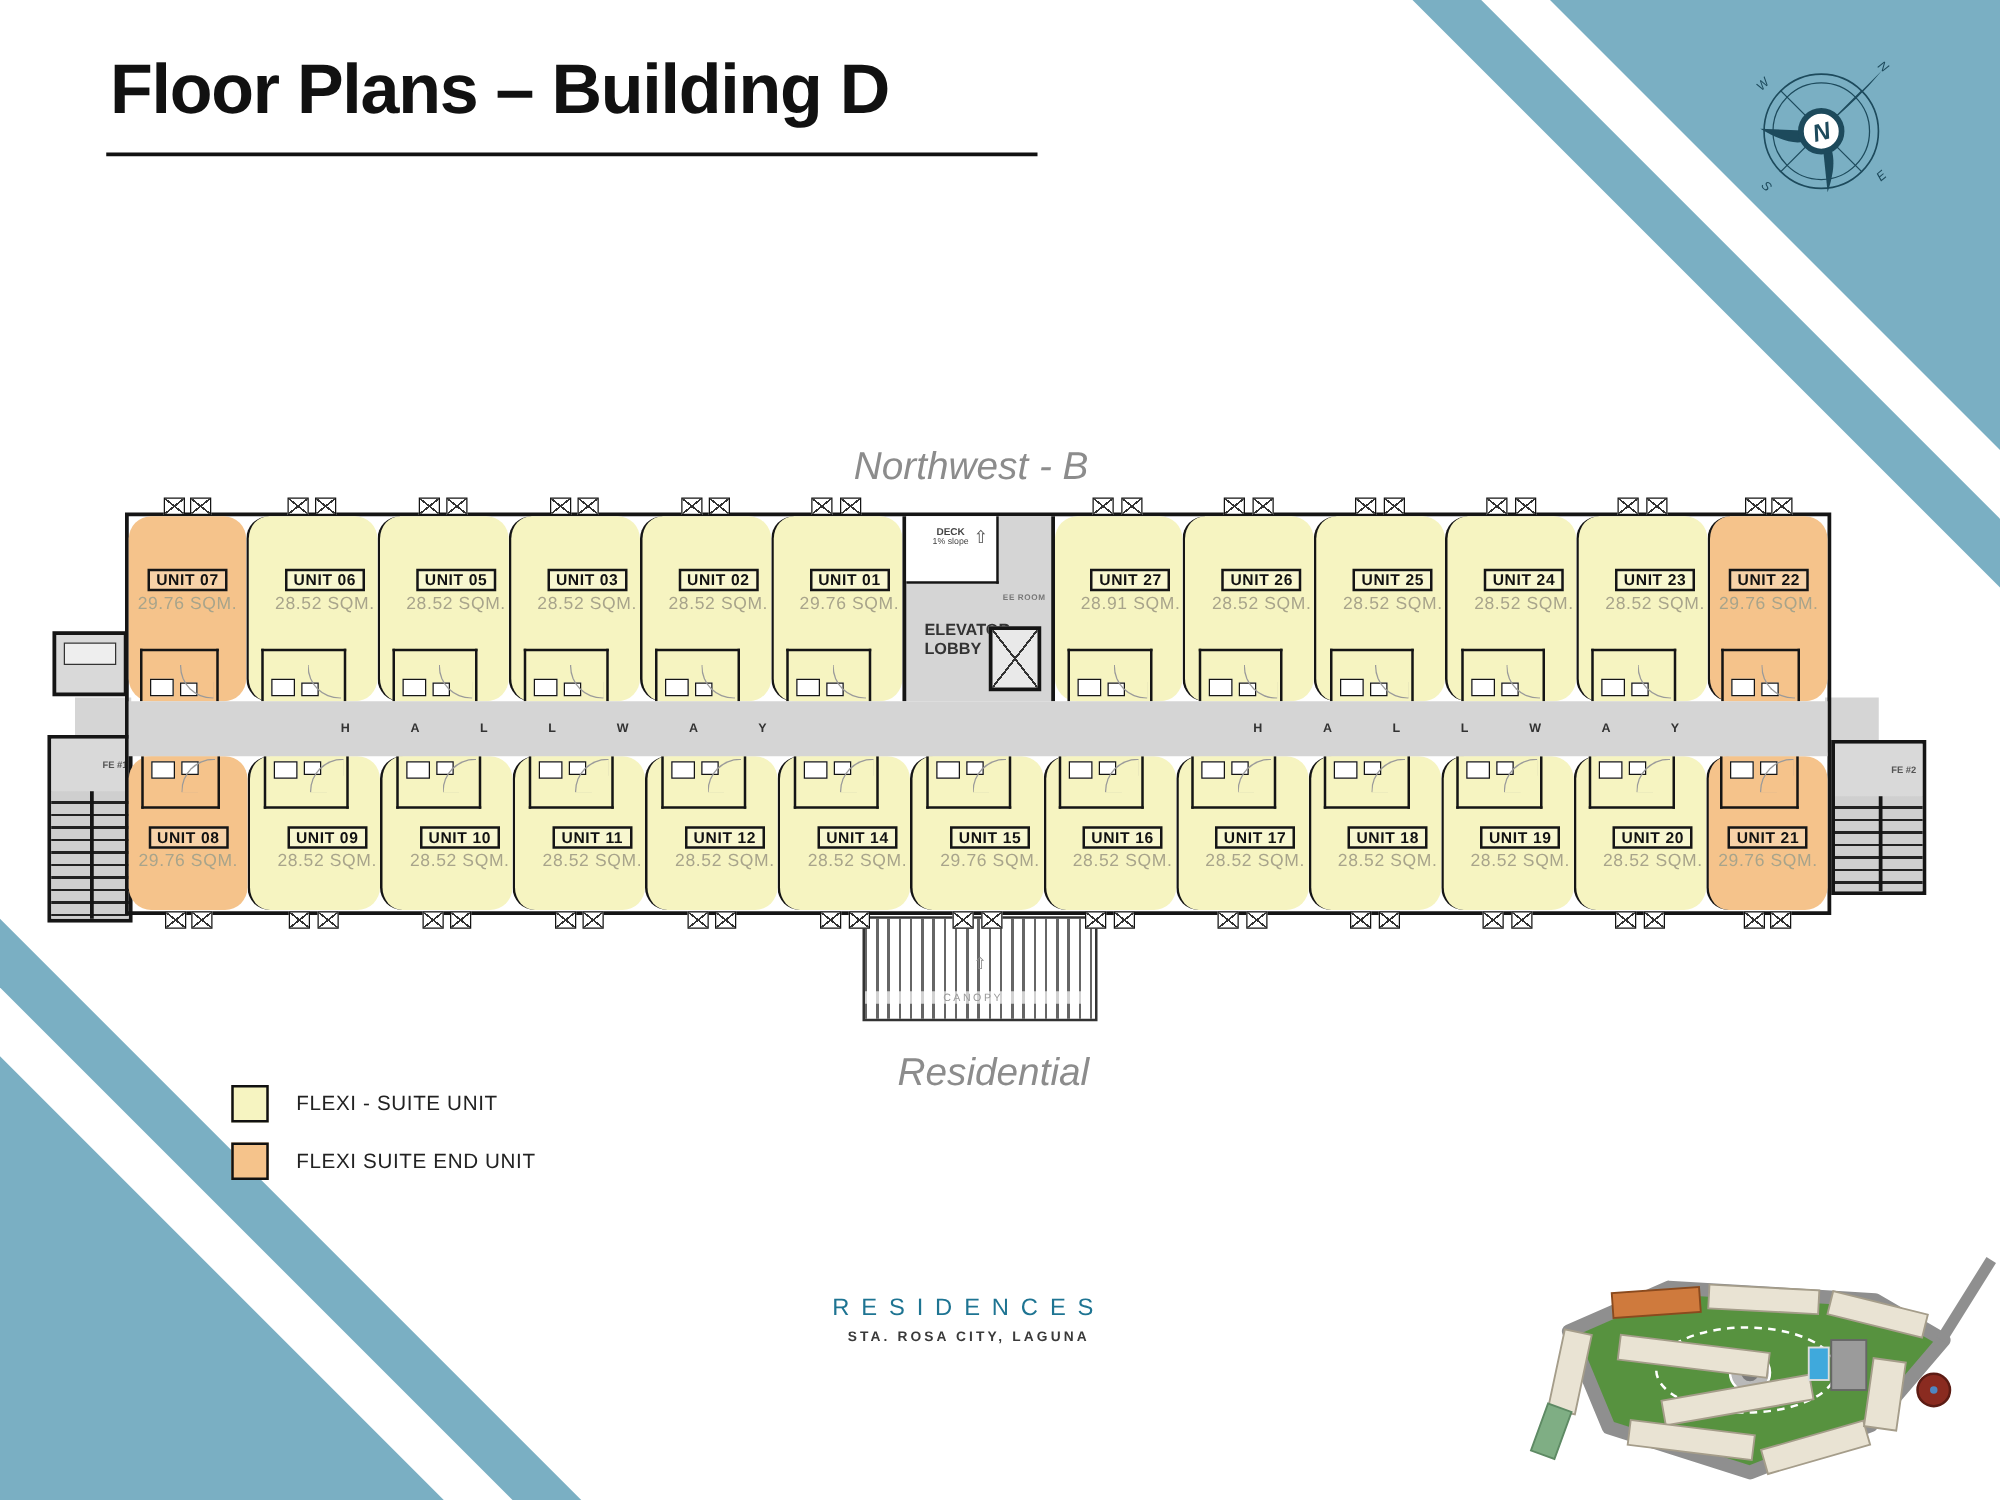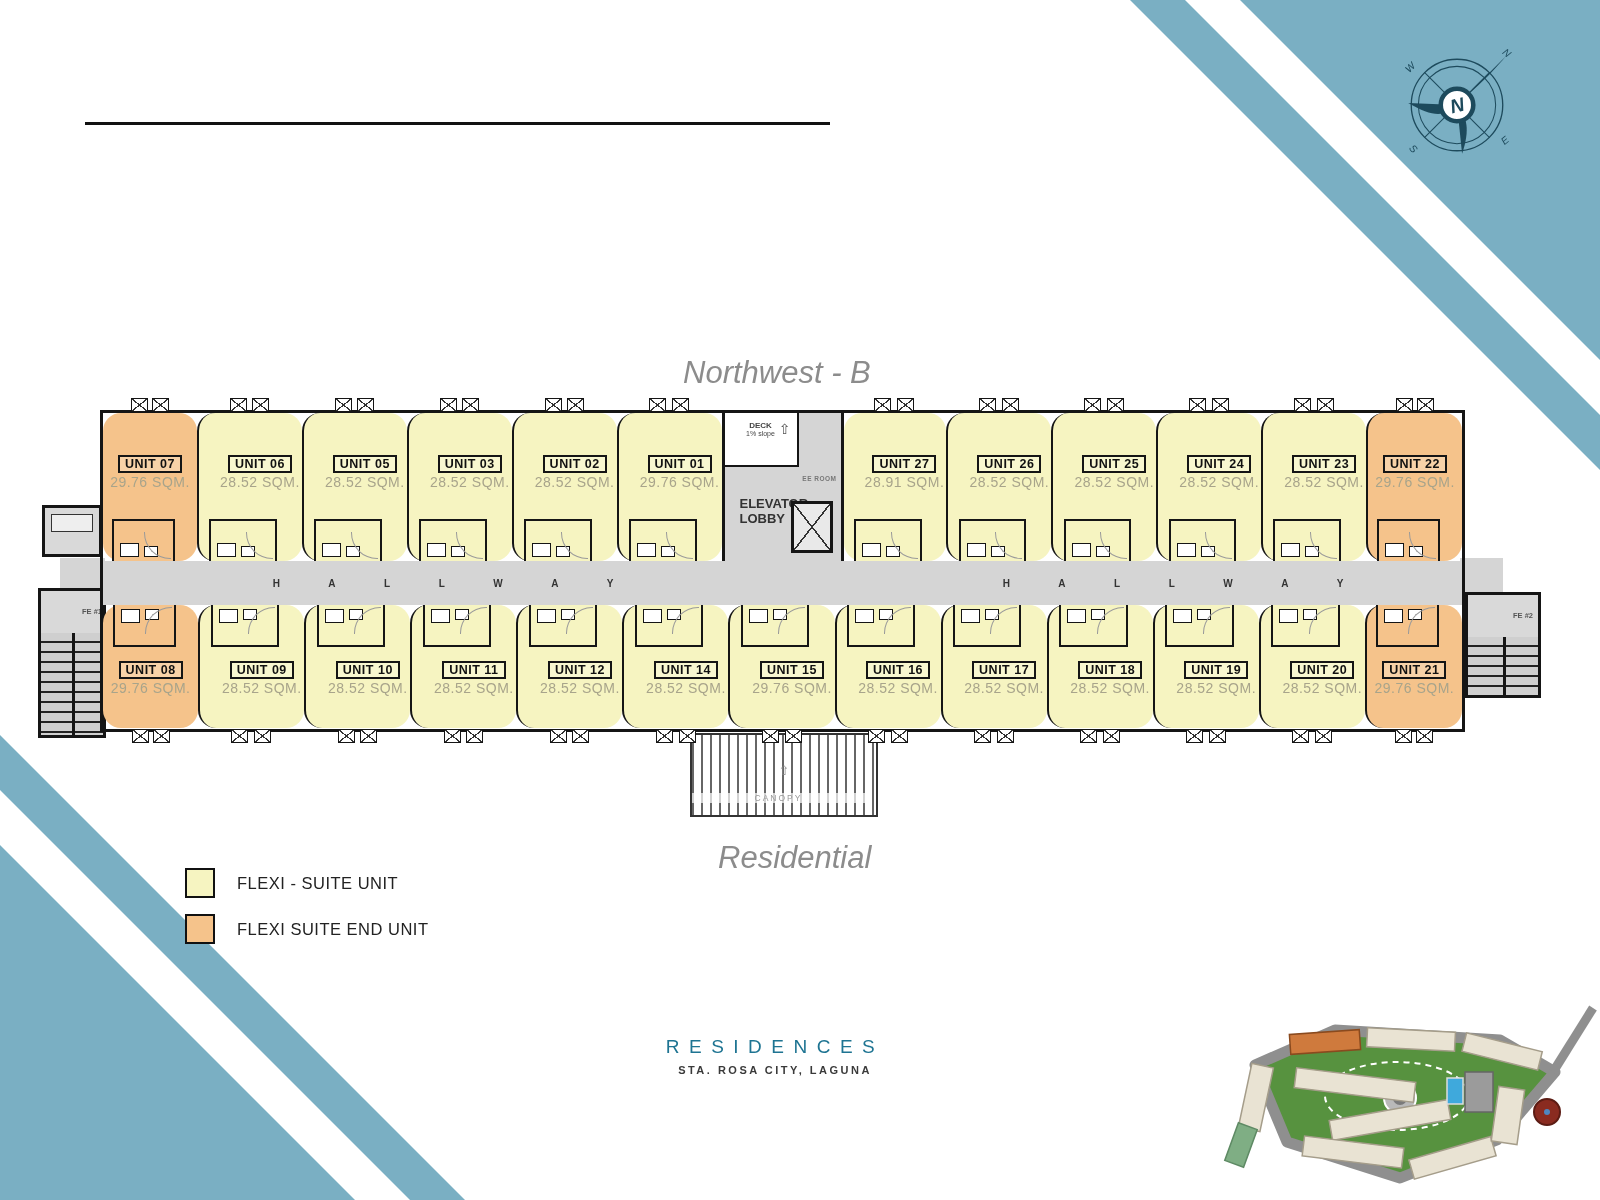--- a/index.html
+++ b/index.html
@@ -76,21 +76,21 @@
       word-spacing:46px;text-align:center;}
   .hl-left{left:40px;width:600px;}
   .hl-right{left:780px;width:580px;}
 
   
   .hall-ext{position:absolute;top:558px;height:44px;background:var(--hall);z-index:1;}
   .hx-left{left:60px;width:45px;}
   .hx-right{left:1460px;width:43px;}
   .stairs{position:absolute;border:3px solid #151515;background:#d9d9d9;box-sizing:border-box;z-index:2;}
   .st-left{left:38px;top:588px;width:68px;height:150px;}
-  .st-right{left:1465px;top:592px;width:76px;height:106px;}
+  .st-right{left:1465px;top:592px;width:76px;height:124px;}
   .landing{position:absolute;left:0;right:0;top:0;height:42px;background:#d9d9d9;text-align:center;}
   .fe{font-size:7.5px;color:#555;font-weight:bold;line-height:42px;padding-left:40px;}
   .treads{position:absolute;left:0;right:0;bottom:0;top:42px;background:
       repeating-linear-gradient(180deg,#cfcfcf 0 8px,#222 8px 10px);}
   .treads::after{content:"";position:absolute;left:50%;top:0;bottom:0;width:3px;background:#151515;}
   .util{position:absolute;left:42px;top:505px;width:60px;height:52px;border:3px solid #151515;
         background:#d9d9d9;box-sizing:border-box;z-index:2;}
   .util::after{content:"";position:absolute;inset:6px 6px auto 6px;height:16px;border:1.5px solid #333;background:#eee;}
 
   
@@ -122,20 +122,21 @@
 
 <div class="canvas">
 
   <svg class="bands" viewBox="0 0 1600 1200" width="1600" height="1200">
     <polygon points="1240,0 1600,0 1600,360" fill="#7AAFC3"></polygon>
     <polygon points="1130,0 1185,0 1600,415 1600,470" fill="#7AAFC3"></polygon>
     <polygon points="0,845 355,1200 0,1200" fill="#7AAFC3"></polygon>
     <polygon points="0,735 0,790 410,1200 465,1200" fill="#7AAFC3"></polygon>
   </svg>
 
+  <div class="title">Floor Plans – Building D</div>
   <div class="title-rule"></div>
 
   <svg class="compass" viewBox="0 0 120 120">
     <circle cx="60" cy="60" r="45" fill="none" stroke="#1D4A5C" stroke-width="1.3"></circle>
     <circle cx="60" cy="60" r="38" fill="none" stroke="#1D4A5C" stroke-width="1"></circle>
     <line x1="28" y1="28" x2="92" y2="92" stroke="#1D4A5C" stroke-width="1"></line>
     <line x1="28" y1="92" x2="92" y2="28" stroke="#1D4A5C" stroke-width="1"></line>
     <path d="M60 60 L108 12 C88 36 72 48 60 60 Z" fill="#1D4A5C"></path>
     <path d="M60 60 L12 58 C36 72 48 72 60 60 Z" fill="#1D4A5C"></path>
     <path d="M60 60 L65 108 C73 84 70 72 60 60 Z" fill="#1D4A5C"></path>

